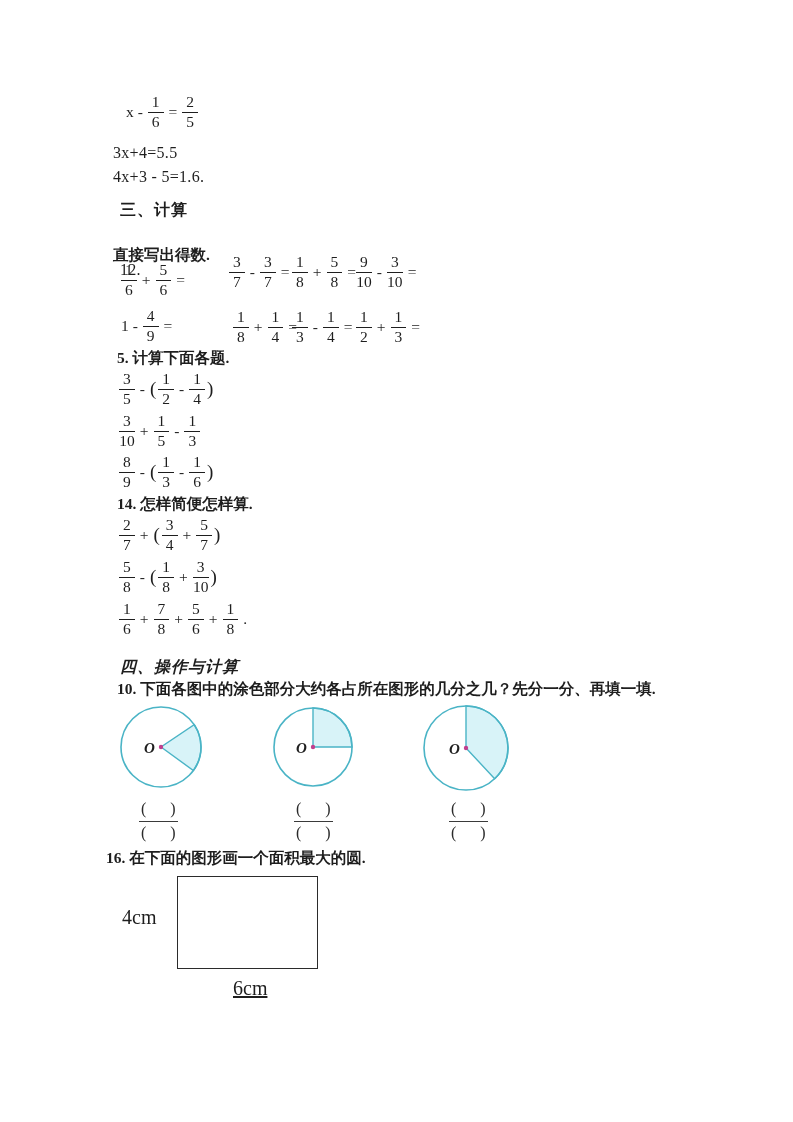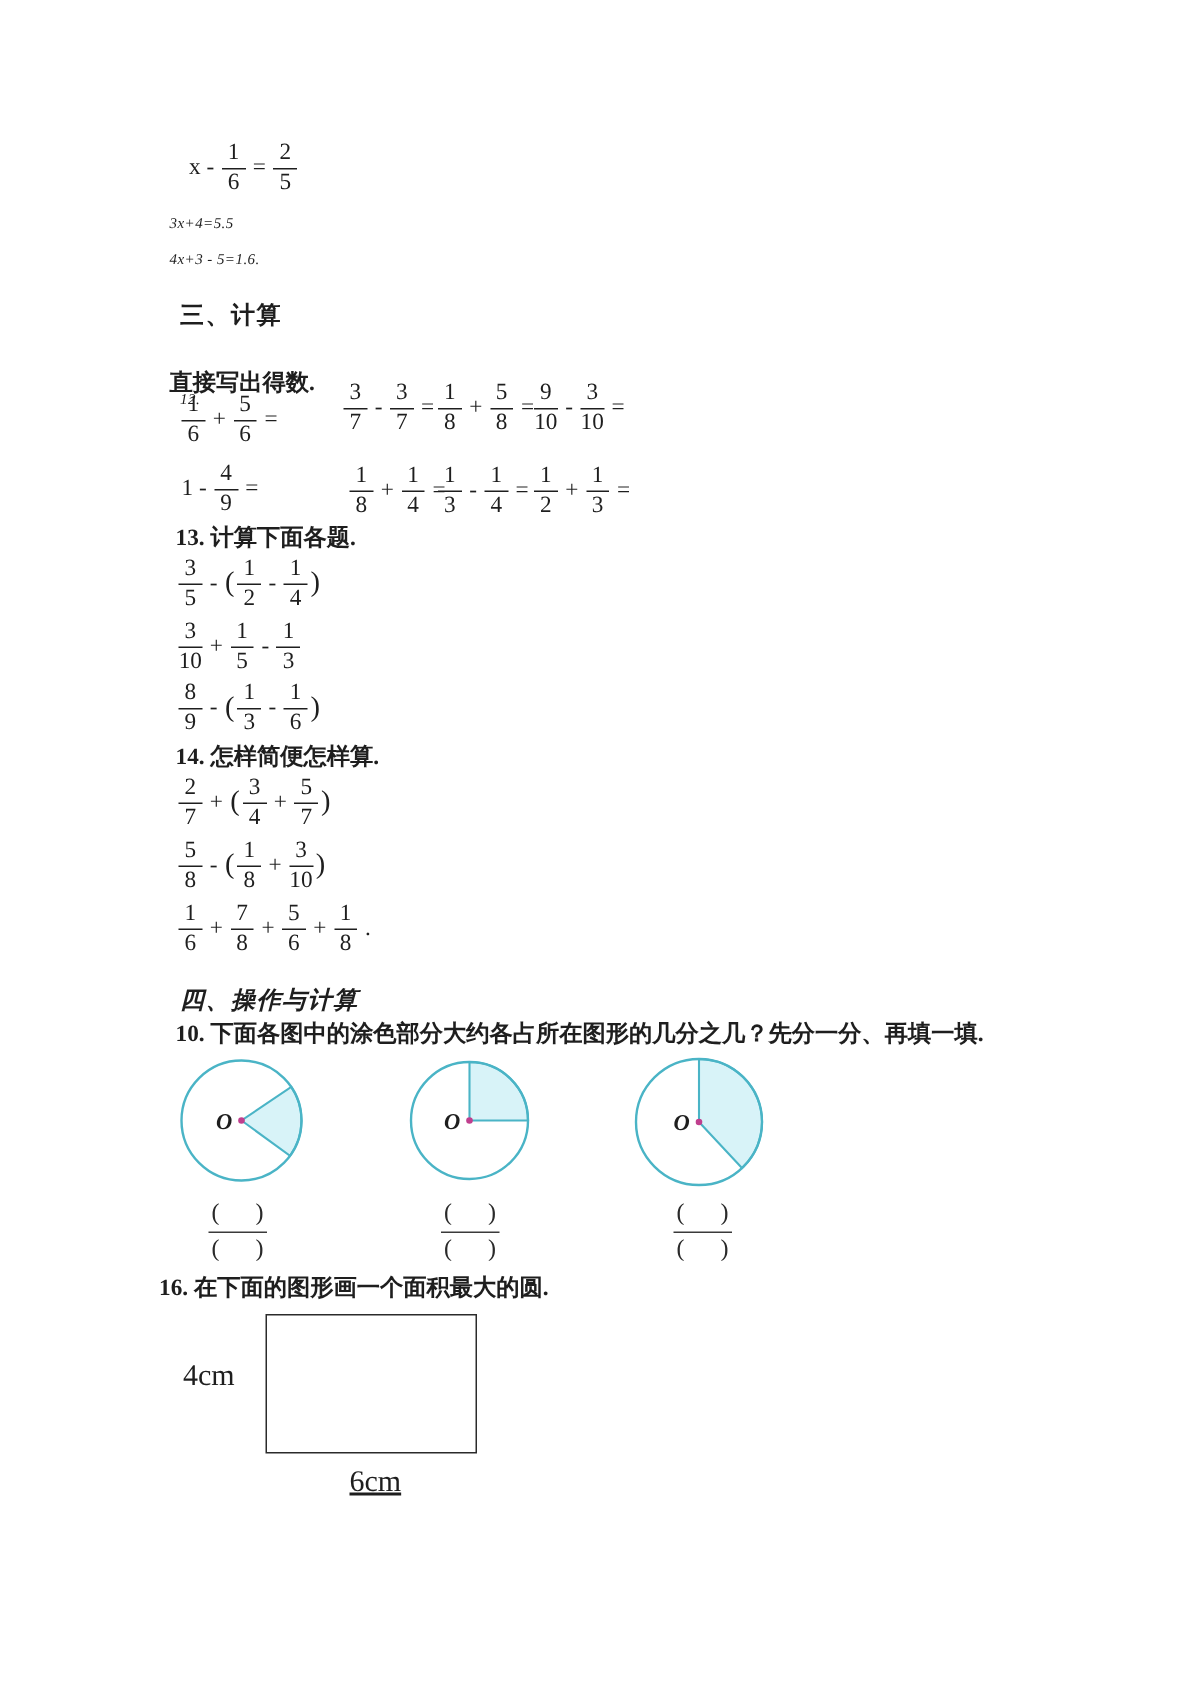--- a/index.html
+++ b/index.html
@@ -2,21 +2,21 @@
 <html><head>
 <meta charset="utf-8">
 <style>
   html,body{margin:0;padding:0;}
   body{
     width:793px;height:1122px;background:#ffffff;position:relative;
     font-family:"Liberation Serif","DejaVu Serif",serif;color:#1e1e1e;
     overflow:hidden;
   }
   .abs{position:absolute;}
-  .plain{font-size:10px;letter-spacing:.3px;font-style:italic;}
+  .plain{font-size:16px;letter-spacing:.3px;}
   .cn{font-size:15.5px;font-weight:bold;}
   .heading{
     font-family:"DejaVu Sans","Liberation Sans",sans-serif;
     font-weight:bold;font-size:16px;letter-spacing:1px;
   }
   .ex{display:inline-flex;align-items:center;font-size:15.5px;}
   .frac{display:inline-flex;flex-direction:column;align-items:center;
         line-height:1.08;margin:0 1px;}
   .fnum{border-bottom:1.3px solid #1e1e1e;padding:0 4px 1px 4px;}
   .fden{padding-top:1px;}
@@ -141,21 +141,21 @@
         <span class="fden">2</span>
       </span>
       <span class="op">+</span>
       <span class="frac">
         <span class="fnum">1</span>
         <span class="fden">3</span>
       </span>
       <span class="op">=</span>
     </span></div>
 
-<div class="abs cn" style="left:117px;top:348px;">13. 计算下面各题.</div>
+<div class="abs cn" style="left:117px;top:348px;">5. 计算下面各题.</div>
 <div class="abs" style="left:118px;top:370px;"><span class="ex">
       <span class="frac">
         <span class="fnum">3</span>
         <span class="fden">5</span>
       </span>
       <span class="op">-</span>
       <span class="paren">(</span>
       <span class="frac">
         <span class="fnum">1</span>
         <span class="fden">2</span>

